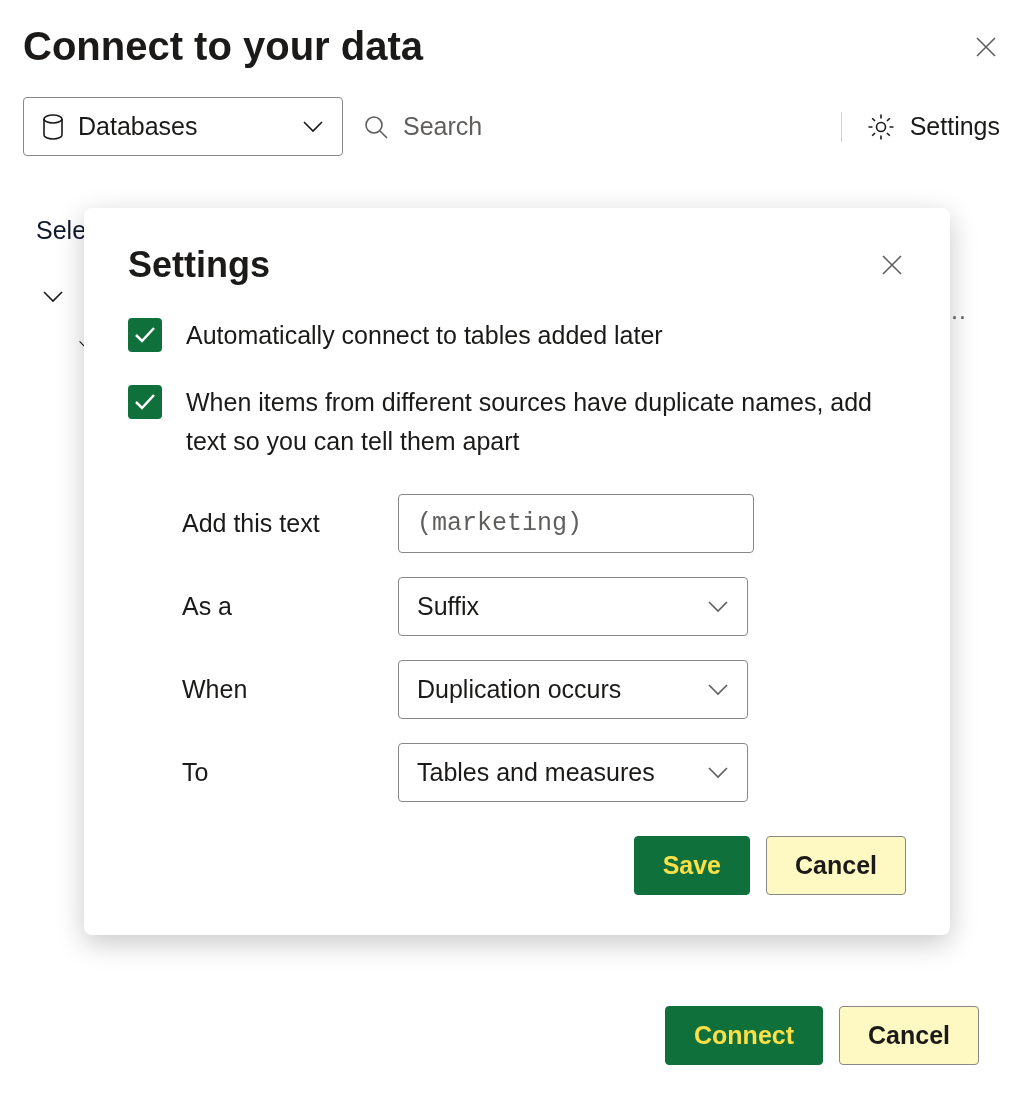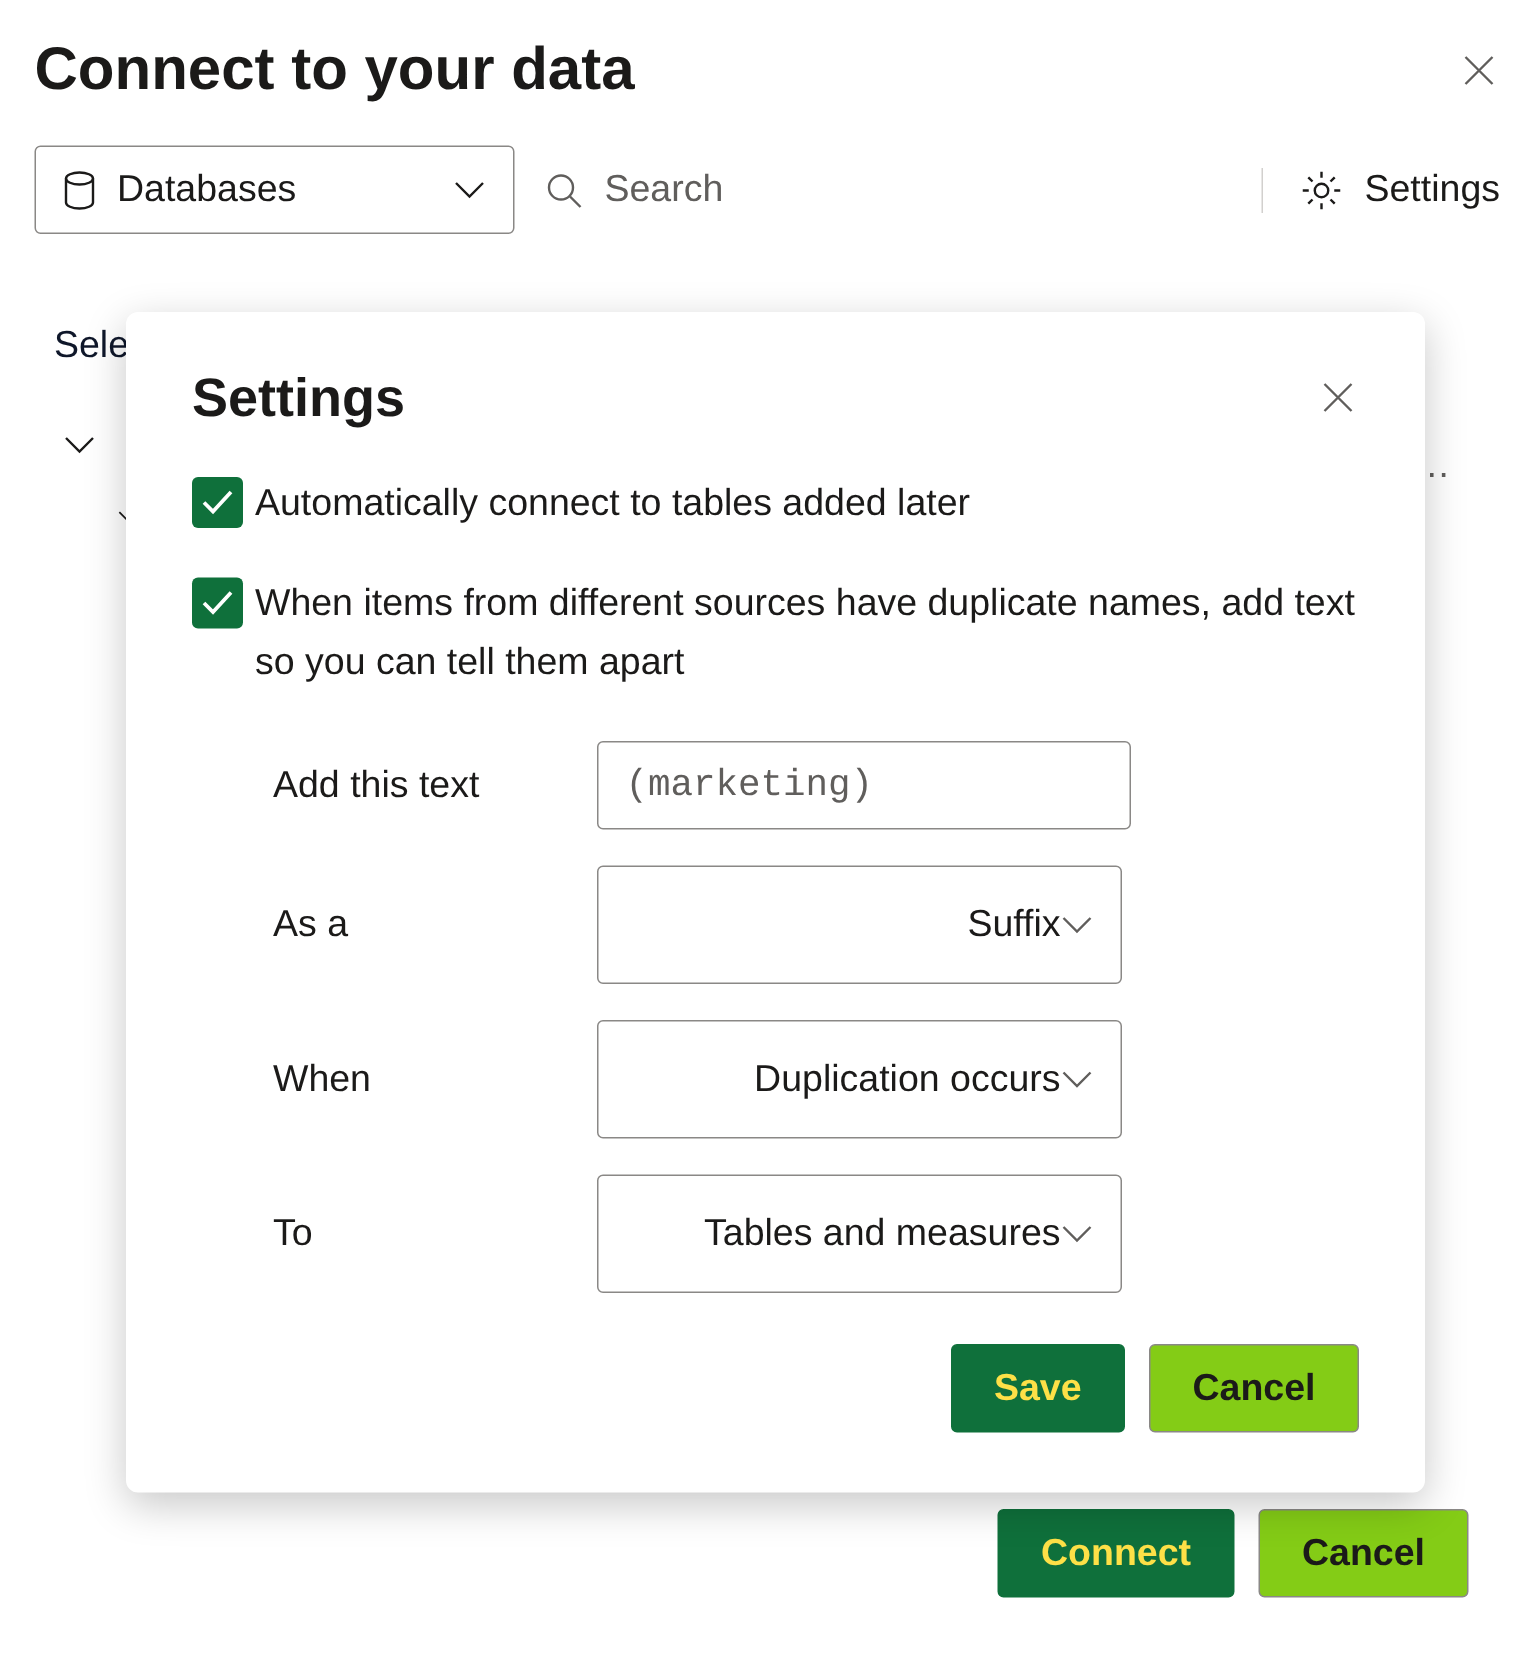--- a/index.html
+++ b/index.html
@@ -125,21 +125,21 @@
       border-radius: 4px;
       cursor: pointer;
       border: 1px solid transparent;
     }
     .btn-primary {
       background: #0f703b;
       color: #fde047;
       border-color: #0f703b;
     }
     .btn-secondary {
-      background: #84cc16;
+      background: #fef9c3;
       color: #1b1a19;
       border: 1px solid #8a8886;
     }
     
     .modal {
       position: absolute;
       top: 208px;
       left: 84px;
       width: 866px;
       background: #ffffff;
@@ -152,21 +152,21 @@
       justify-content: space-between;
       align-items: center;
       margin-bottom: 30px;
     }
     .modal-title {
       font-size: 36px;
       font-weight: 600;
     }
     .modal-body .check-row {
       display: flex;
-      gap: 8px;
+      gap: 24px;
       margin-bottom: 28px;
     }
     .checkbox {
       width: 34px;
       height: 34px;
       background: #0f703b;
       border-radius: 4px;
       flex-shrink: 0;
       display: flex;
       align-items: center;
@@ -195,26 +195,26 @@
       width: 356px;
       padding: 14px 18px;
       border: 1px solid #8a8886;
       border-radius: 4px;
       font-size: 25px;
       font-family: Liberation Mono, monospace;
       color: #605e5c;
     }
     .form-select {
       width: 350px;
-      padding: 24px 18px;
+      padding: 14px 18px;
       border: 1px solid #8a8886;
       border-radius: 4px;
       font-size: 25px;
       display: flex;
-      justify-content: flex-end;
+      justify-content: space-between;
       align-items: center;
       cursor: pointer;
     }
     .modal-footer {
       display: flex;
       justify-content: flex-end;
       gap: 16px;
       margin-top: 34px;
     }
     svg { display: block; }

